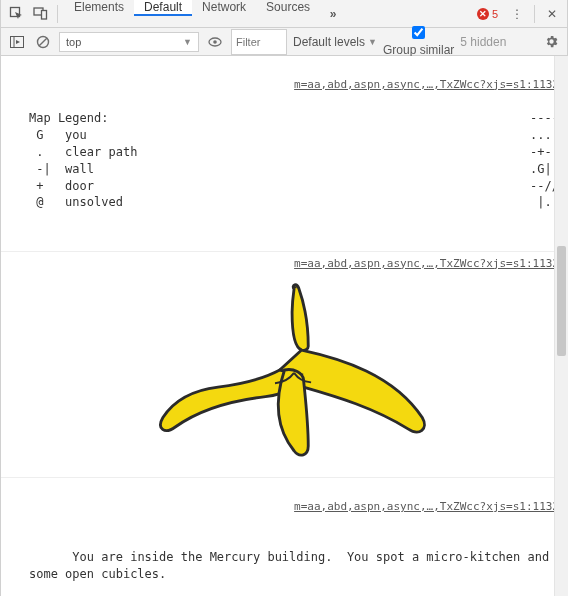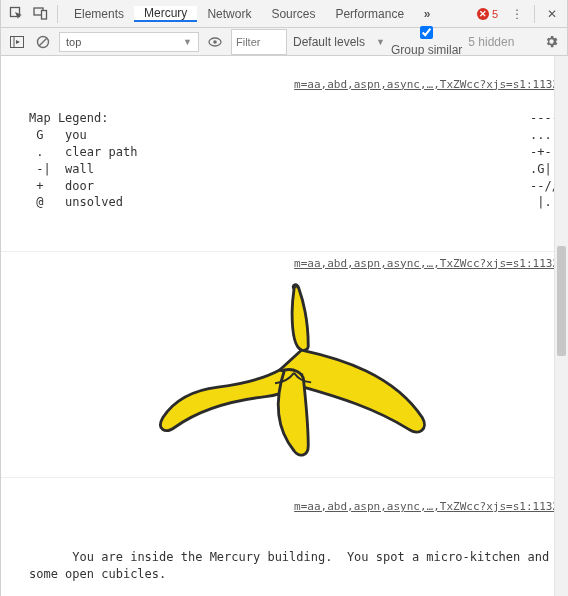--- a/index.html
+++ b/index.html
@@ -32,21 +32,21 @@
   }
   .tabbar .icon-btn {
     width: 22px; height: 22px;
     display:flex;align-items:center;justify-content:center;
     color:#5a5a5a;
     cursor:pointer;
   }
   .tabbar .sep {
     width:1px;height:18px;background:#d0d0d0;margin:0 4px;
   }
-  .tabs { display:flex; align-items:center; height:100%; }
+  .tabs { display:flex; align-items:flex-start; height:100%; }
   .tab {
     padding: 0 10px;
     display:flex;align-items:center;
     color:#555;
     cursor:pointer;
     font-size:12px;
   }
   .tab.active {
     color:#333;
     border-bottom:2px solid #1a73e8;
@@ -79,21 +79,21 @@
     border:1px solid #cfcfcf;background:#fff;
     height:20px;min-width:140px;
     display:flex;align-items:center;justify-content:space-between;
     padding:0 6px;font-size:11px;color:#555;
   }
   .ctx-select .tri{font-size:9px;color:#888;}
   .filter-input{
     border:1px solid #cfcfcf;background:#fff;
     height:20px;width:56px;padding:12px 4px;font-size:11px;color:#999;
   }
-  .levels{display:flex;align-items:center;gap:11px;color:#555;cursor:pointer;}
+  .levels{display:flex;align-items:center;gap:3px;color:#555;cursor:pointer;}
   .levels .tri{font-size:9px;color:#888;}
   .chk{display:flex;align-items:center;gap:4px;flex-direction:column;}
   .chk input{margin:0;}
   .hidden-count{color:#999;}
   .gear{margin-left:auto;}
   .console-body{
     flex:1;
     overflow-y:auto;
     font-family: Menlo, Consolas, monospace;
     font-size:12px;
@@ -141,24 +141,23 @@
     </div>
     <div class="icon-btn">
       <svg width="15" height="15" viewBox="0 0 15 15">
           <rect x="1" y="2" width="9" height="7" fill="none" stroke="#5a5a5a" stroke-width="1.3"></rect>
           <rect x="8.5" y="4.5" width="5" height="8.5" fill="#f3f3f3" stroke="#5a5a5a" stroke-width="1.3"></rect>
         </svg>
     </div>
     <div class="sep"></div>
     <div class="tabs">
       <div class="tab">Elements</div>
-      <div class="tab active">Mercury</div>
+      <div class="tab active">Default</div>
       <div class="tab">Network</div>
       <div class="tab">Sources</div>
-      <div class="tab">Performance</div>
     </div>
     <div class="icon-btn" style="font-weight:bold;">»</div>
     <div class="spacer"></div>
     <div class="err-badge">
       <div class="dot">✕</div>
       <span>5</span>
     </div>
     <div class="icon-btn">⋮</div>
     <div class="sep"></div>
     <div class="icon-btn">✕</div>

